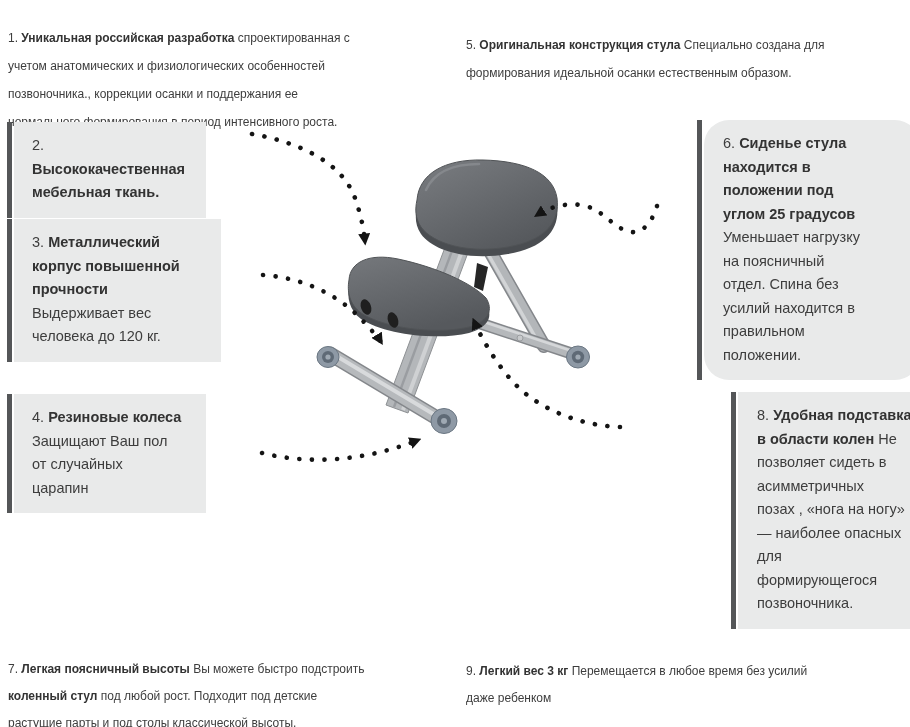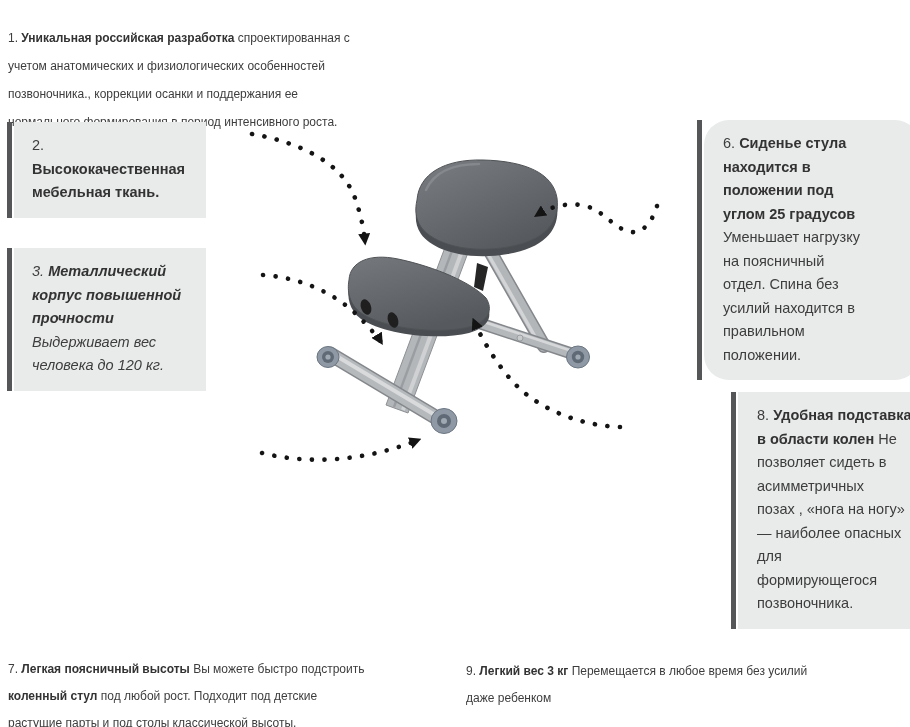--- a/index.html
+++ b/index.html
@@ -37,21 +37,21 @@
     white-space:pre-line;
   }
   .callout::before{
     content:"";
     position:absolute;
     left:-7px;top:0;bottom:0;width:5px;
     background:var(--box-bar);
   }
   .callout.right{padding-left:19px;}
   #c2{left:14px;top:122px;width:192px;}
-  #c3{left:14px;top:248px;width:192px;font-style:italic;}
+  #c3{left:14px;top:219px;width:207px;}
   #c4{left:14px;top:394px;width:192px;}
   #c6{left:704px;top:120px;width:216px;border-radius:25px;}
   #c8{left:704px;top:392px;width:192px;margin-left:34px;}
   #p1{left:8px;top:12px;width:452px;}
   #p5{left:466px;top:19px;width:442px;}
   #p7{left:8px;top:644px;width:456px;}
   #p9{left:466px;top:646px;width:442px;}
   .illustration{
     position:absolute;left:220px;top:120px;width:470px;height:400px;
   }
@@ -59,31 +59,37 @@
 </head>
 <body>
 
 <div class="page">
 
   <p class="para" id="p1"><span>1. </span><b>Уникальная российская разработка</b><span> спроектированная с
 учетом анатомических и физиологических особенностей
 позвоночника., коррекции осанки и поддержания ее
 нормального формирования в период интенсивного роста.</span></p>
 
+  <p class="para" id="p5"><span>5. </span><b>Оригинальная конструкция стула</b><span> Специально создана для
+формирования идеальной осанки естественным образом.</span></p>
 
   <div class="callout" id="c2"><span>2.</span><b>
 Высококачественная
 мебельная ткань.</b><span></span></div>
 
   <div class="callout" id="c3"><span>3. </span><b>Металлический
 корпус повышенной
 прочности</b><span>
 Выдерживает вес
 человека до 120 кг.</span></div>
 
+  <div class="callout" id="c4"><span>4. </span><b>Резиновые колеса</b><span>
+Защищают Ваш пол
+от случайных
+царапин</span></div>
 
   <div class="callout right" id="c6"><span>6. </span><b>Сиденье стула
 находится в
 положении под
 углом 25 градусов</b><span>
 Уменьшает нагрузку
 на поясничный
 отдел. Спина без
 усилий находится в
 правильном

